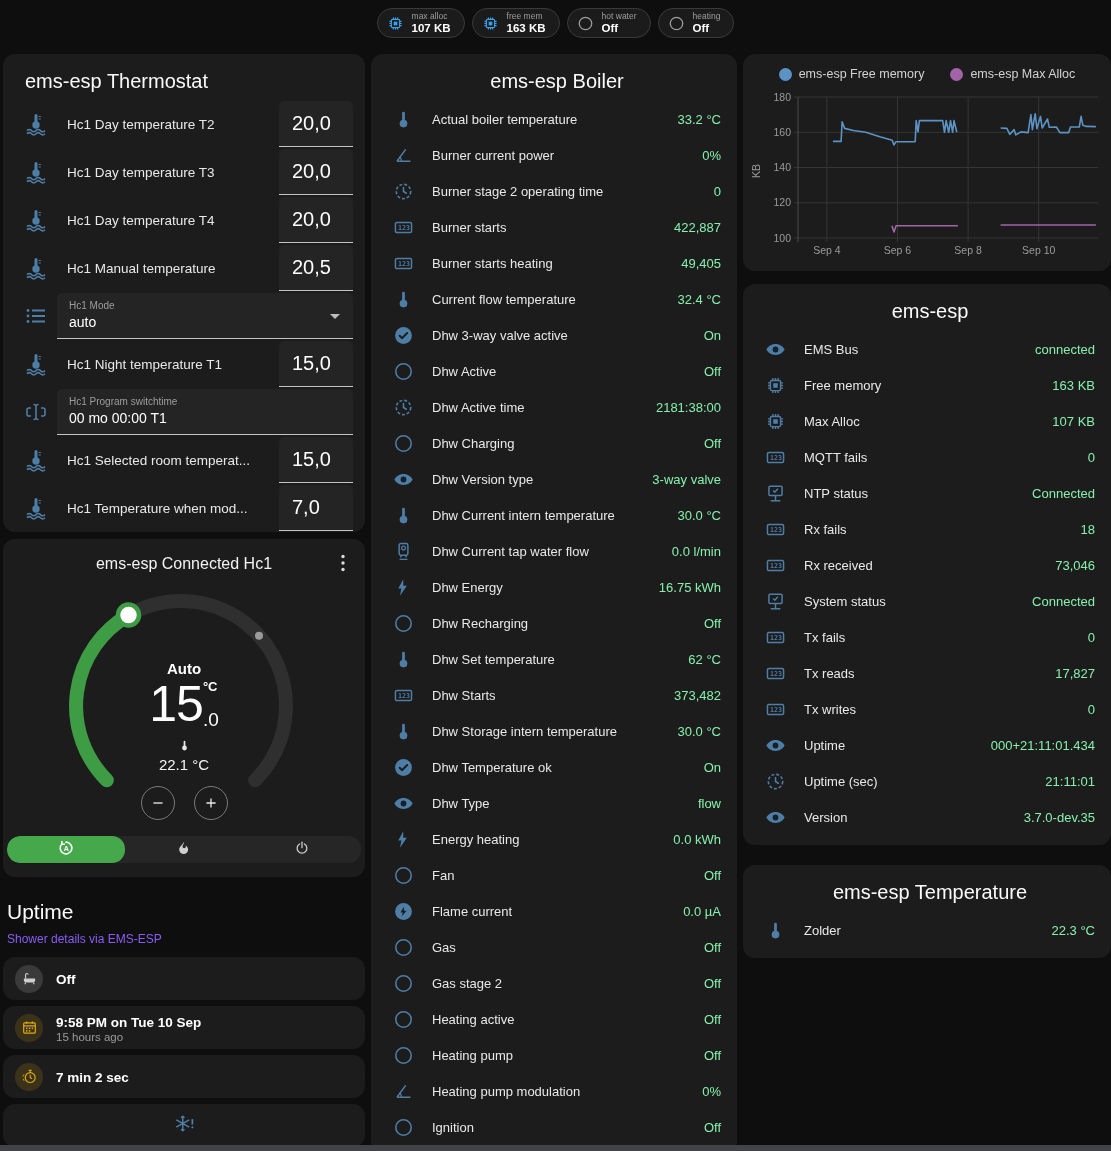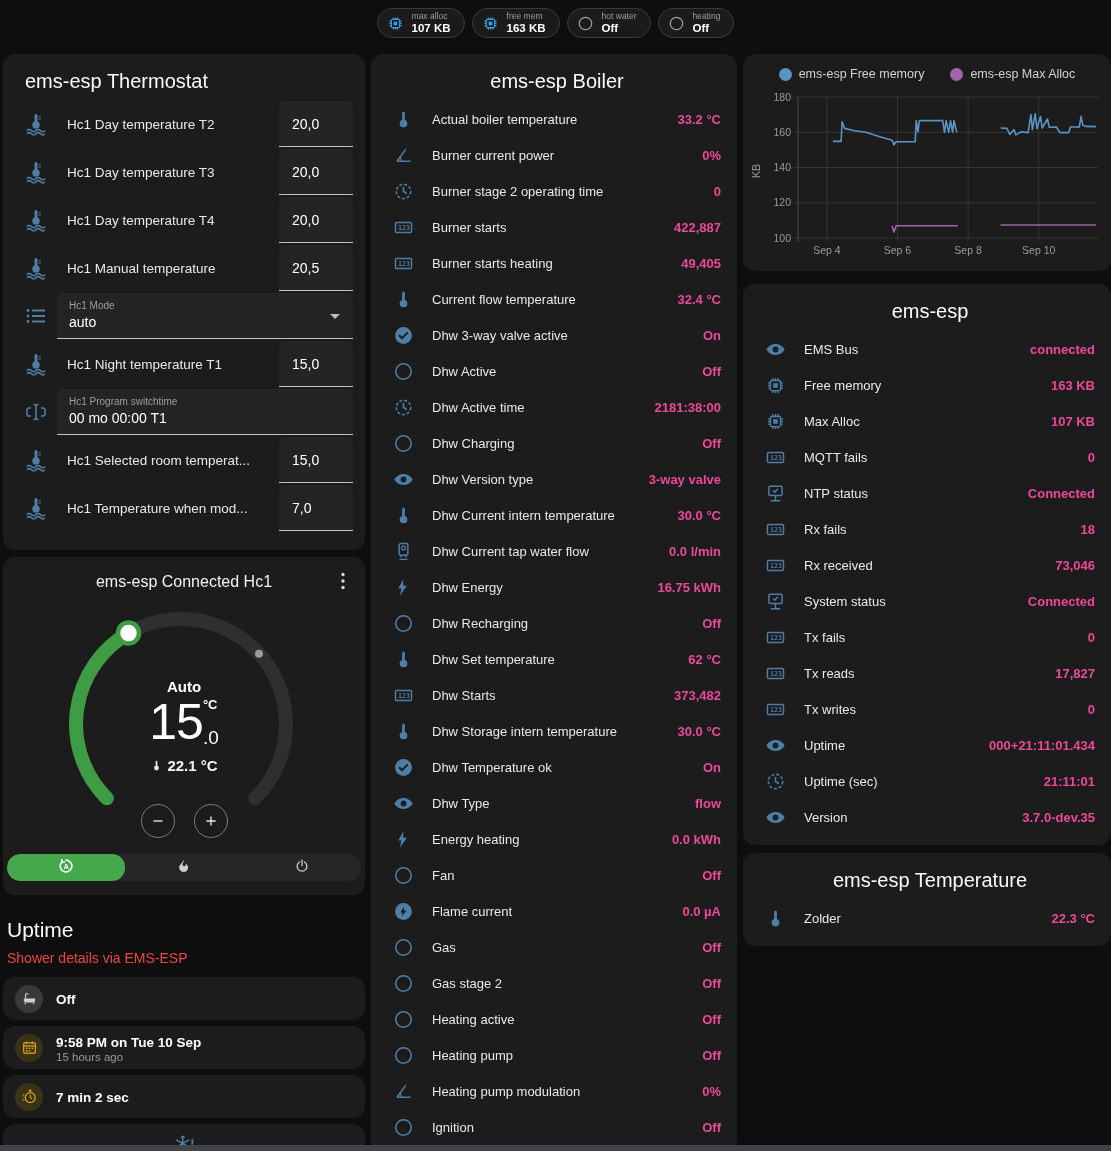--- a/index.html
+++ b/index.html
@@ -12,93 +12,93 @@
   .cicon .isvg{width:17px;height:17px;}
   .tone-blue{color:#38a1e8;} .tone-gray{color:#9e9e9e;}
   .ctext{display:flex;flex-direction:column;line-height:1;}
   .clabel{font-size:8.5px;color:#9d9d9d;margin-bottom:2px;}
   .cvalue{font-size:11.5px;font-weight:bold;color:#fff;}
 
   .layout{display:grid;grid-template-columns:362px 366px 368px;gap:6px;padding-left:3px;align-items:start;}
   .card{background:#1c1c1c;border-radius:12px;box-sizing:border-box;}
 
   
-  .t-card{padding:12px 12px 18px;}
+  .t-card{padding:12px 12px 0;}
   .t-title{font-size:20px;font-weight:500;color:#fafafa;margin:4px 0 7px 10px;}
   .t-row{height:48px;display:flex;align-items:center;}
   .t-icon{width:42px;display:flex;padding-left:9px;box-sizing:border-box;color:#4e7da6;flex:none;}
   .t-icon .isvg{width:24px;height:24px;}
   .t-label{font-size:13.5px;color:#e8e8e8;margin-left:10px;white-space:nowrap;overflow:hidden;}
   .numbox{margin-left:auto;flex:none;width:74px;height:46px;background:#242424;border-radius:5px 5px 0 0;
           border-bottom:1.5px solid #c4c4c4;display:flex;align-items:center;padding-left:13px;
-          box-sizing:border-box;font-size:14px;font-weight:500;color:#fff;cursor:text;}
+          box-sizing:border-box;font-size:20px;font-weight:500;color:#fff;cursor:text;}
   .widebox{flex:1;height:46px;background:#242424;border-radius:5px 5px 0 0;border-bottom:1.5px solid #c4c4c4;
            padding:7px 12px 0;box-sizing:border-box;position:relative;cursor:pointer;}
   .wlabel{display:block;font-size:10px;color:#9d9d9d;}
   .wvalue{display:block;font-size:14px;font-weight:500;color:#fff;margin-top:3px;}
   .caret{position:absolute;right:13px;top:21px;width:0;height:0;border-left:5px solid transparent;
          border-right:5px solid transparent;border-top:5px solid #bdbdbd;}
 
   
   .dial-card{margin-top:7px;height:338px;position:relative;}
   .dial-title{text-align:center;font-size:16px;font-weight:500;padding-top:16px;color:#f2f2f2;}
   .dots{position:absolute;right:10px;top:12px;width:24px;height:24px;color:#dcdcdc;cursor:pointer;}
   .dots .isvg{width:24px;height:24px;}
   .dial-svg{position:absolute;left:58px;top:47px;}
   .dc-mode{position:absolute;top:121px;left:0;width:100%;text-align:center;font-size:15px;font-weight:bold;color:#fff;}
   .dc-num{position:absolute;top:138px;left:0;width:100%;display:flex;justify-content:center;align-items:flex-start;color:#fff;}
   .dc-big{font-size:50px;font-weight:400;line-height:1.1;letter-spacing:-1px;}
   .dc-frac{display:flex;flex-direction:column;justify-content:space-between;height:52px;margin-top:2px;}
   .dc-unit{font-size:13px;font-weight:bold;}
   .dc-dec{font-size:19px;}
   .dc-cur{position:absolute;top:200px;left:0;width:100%;display:flex;justify-content:center;align-items:center;
-          gap:4px;font-size:15px;font-weight:bold;color:#f4f4f4;}
+          gap:4px;font-size:15px;font-weight:normal;color:#f4f4f4;flex-direction:column;}
   .dc-cur .isvg{width:13px;height:13px;color:#e8e8e8;}
   .stepper{position:absolute;top:247px;left:0;width:100%;display:flex;justify-content:center;gap:19px;}
   .step-btn{width:34px;height:34px;border-radius:50%;border:1px solid #7a7a7a;background:transparent;
             color:#e8e8e8;display:flex;align-items:center;justify-content:center;cursor:pointer;padding:0;}
   .step-btn .isvg{width:20px;height:20px;}
   .modes{position:absolute;left:4px;right:4px;top:297px;height:27px;background:#262626;border-radius:13px;
          display:flex;overflow:hidden;}
   .mode-btn{flex:1;display:flex;align-items:center;justify-content:center;color:#cfcfcf;cursor:pointer;}
   .mode-btn .isvg{width:16px;height:16px;}
   .mode-btn.active{background:#45a94c;border-radius:13px;color:#fff;}
   .mode-btn.active .isvg{width:18px;height:18px;}
 
   
   .shower-title{font-size:21px;font-weight:500;margin:23px 0 0 4px;color:#fbfbfb;}
-  .shower-sub{font-size:14px;color:#ef4444;margin:8px 0 11px 4px;}
+  .shower-sub{font-size:12px;color:#8b5cf6;margin:8px 0 11px 4px;}
   .chip-card{height:43px;border-radius:12px;background:#1c1c1c;display:flex;align-items:center;
              padding:0 12px;margin-bottom:6px;box-sizing:border-box;cursor:pointer;}
   .cc-icon{width:28px;height:28px;border-radius:50%;display:flex;align-items:center;justify-content:center;
            margin-right:13px;flex:none;}
   .cc-icon .isvg{width:17px;height:17px;}
   .cc-gray{background:#3a3a3a;color:#cfcfcf;}
   .cc-amber{background:rgba(224,168,16,.16);color:#dfa912;}
   .cc-value{font-size:13.5px;font-weight:bold;color:#fff;line-height:1.15;}
   .cc-sec{font-size:11.5px;color:#9a9a9a;}
   .snow-card{justify-content:center;}
   .snow-card .isvg{width:21px;height:21px;color:#4e7da6;}
 
   
   .e-card{padding:14px 16px 10px;}
   .e-title{font-size:20px;font-weight:500;color:#fafafa;margin:2px 0 8px 6px;text-align:center;}
   .row{height:36px;display:flex;align-items:center;cursor:pointer;}
   .ricon{width:36px;display:flex;padding-left:6px;box-sizing:border-box;color:#4e7da6;flex:none;}
   .ricon .isvg{width:21px;height:21px;}
   .rlabel{font-size:13px;color:#e8e8e8;margin-left:9px;white-space:nowrap;}
-  .rvalue{margin-left:auto;font-size:13px;font-weight:700;color:#ec4899;text-align:right;white-space:nowrap;}
+  .rvalue{margin-left:auto;font-size:13px;font-weight:400;color:#86efac;text-align:right;white-space:nowrap;}
 
   
   .chart-card{height:217px;position:relative;margin-bottom:13px;}
   .legend{position:absolute;top:13px;left:0;right:0;display:flex;justify-content:center;gap:26px;z-index:2;}
   .litem{display:flex;align-items:center;gap:7px;font-size:12.5px;color:#d2d2d2;cursor:pointer;}
   .ldot{width:13px;height:13px;border-radius:50%;}
   #chart-plot{position:absolute;left:0;top:0;width:367px;height:217px;}
-  .sys-card{margin-bottom:8px;}
+  .sys-card{margin-bottom:20px;}
 
   .bottom-strip{position:absolute;left:0;right:0;bottom:0;height:6px;background:#404449;}
   .hidden-defs{position:absolute;width:0;height:0;overflow:hidden;}
 </style>
 </head>
 <body>
 
 <svg class="hidden-defs" aria-hidden="true">
   <defs>
     <symbol id="i-cpu" viewBox="0 0 24 24">

